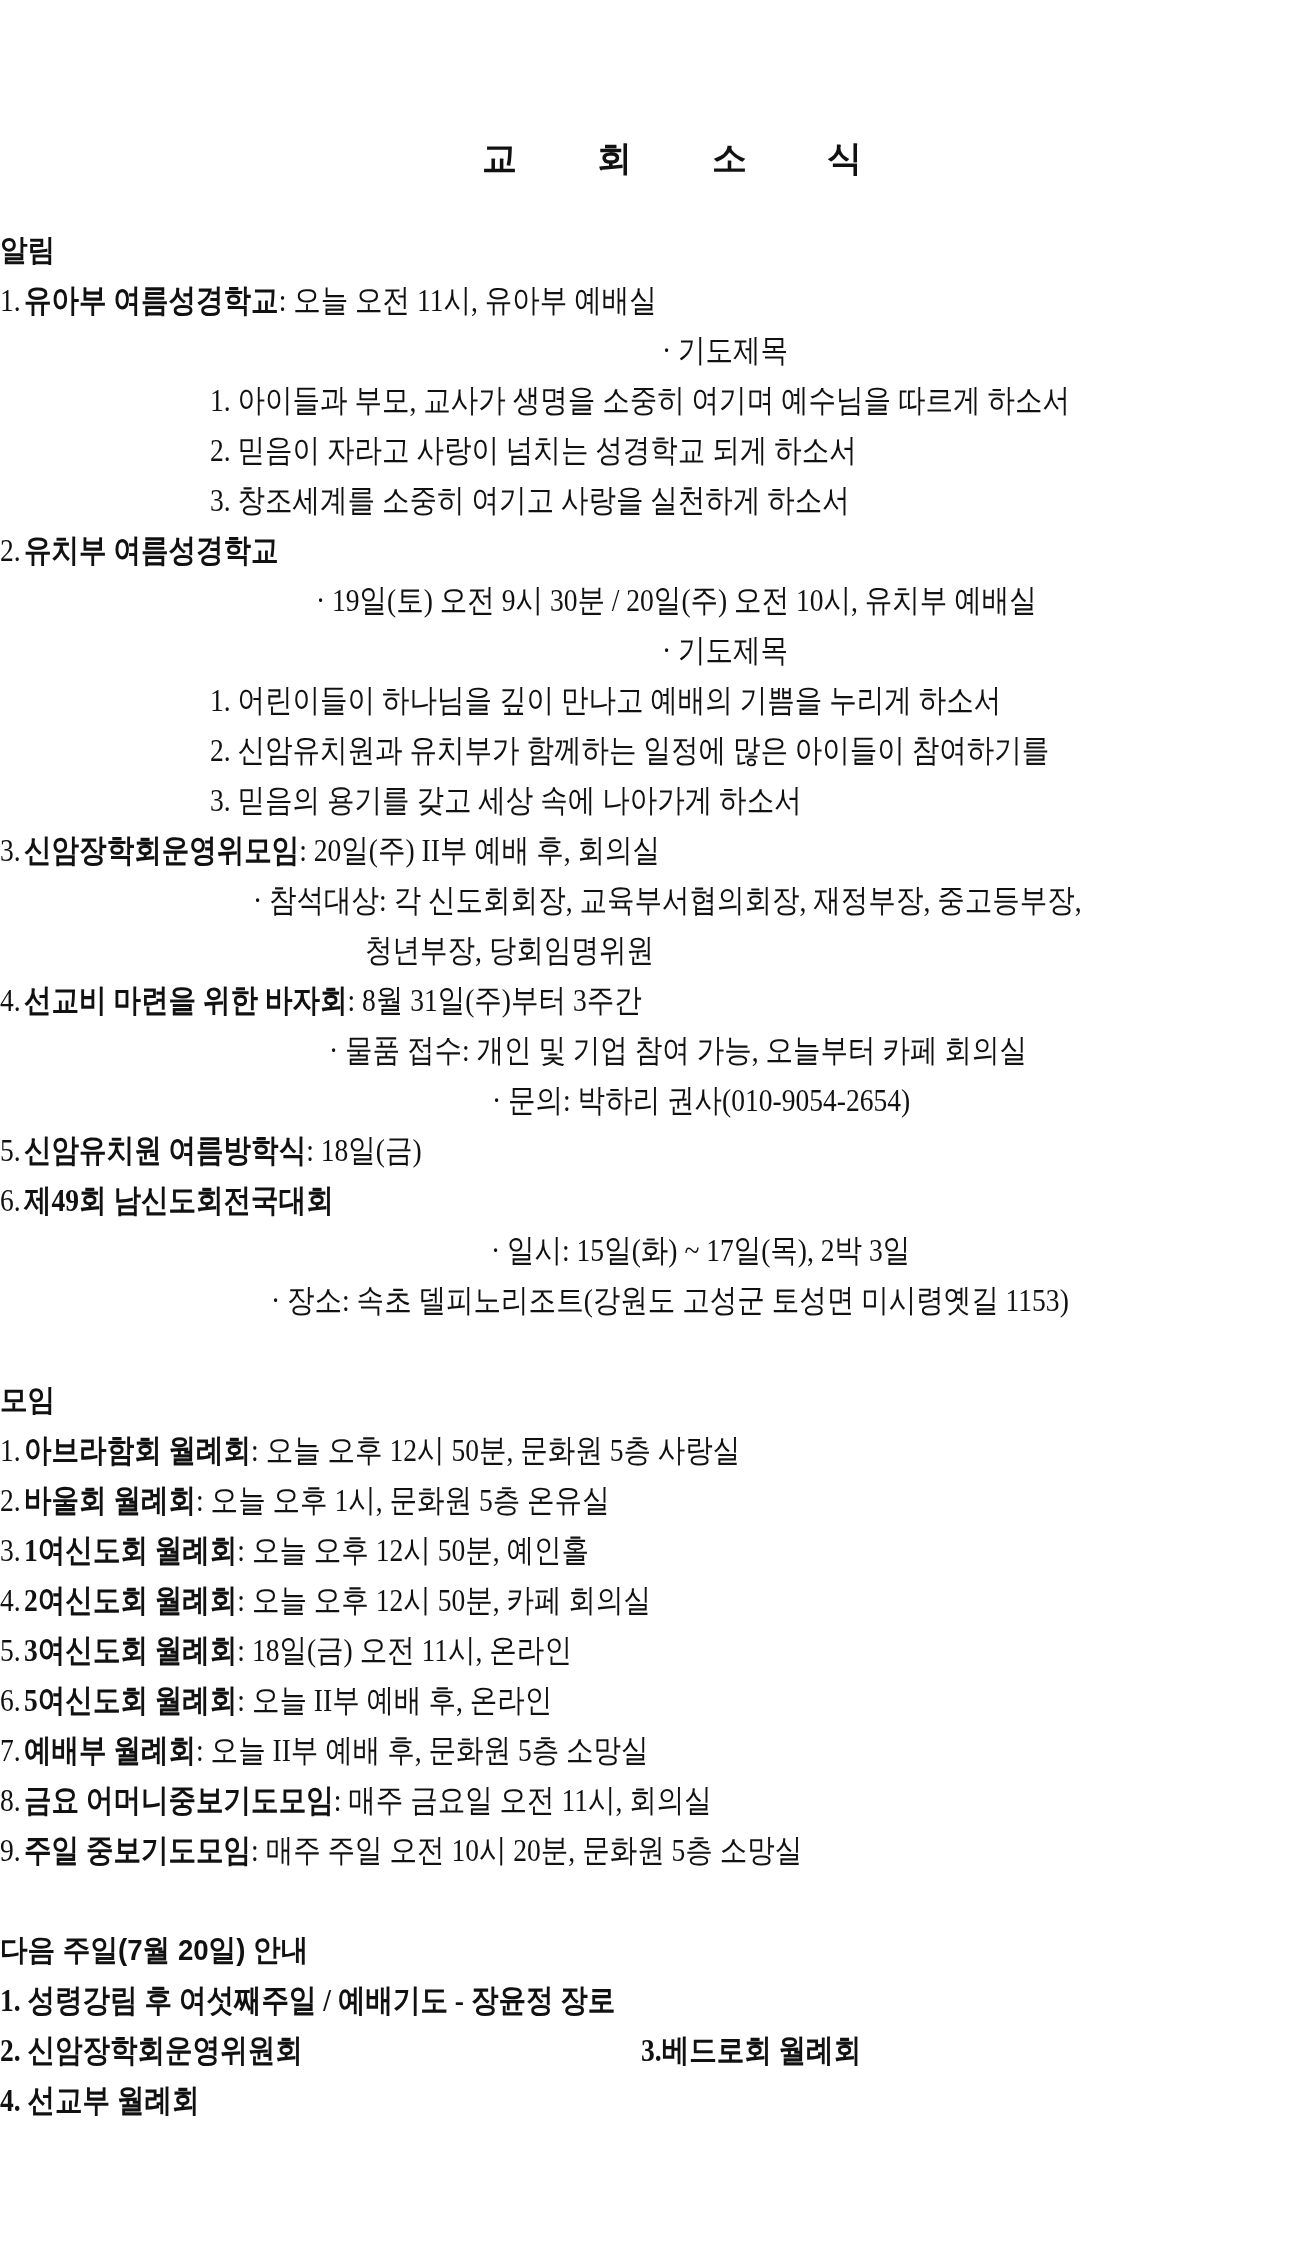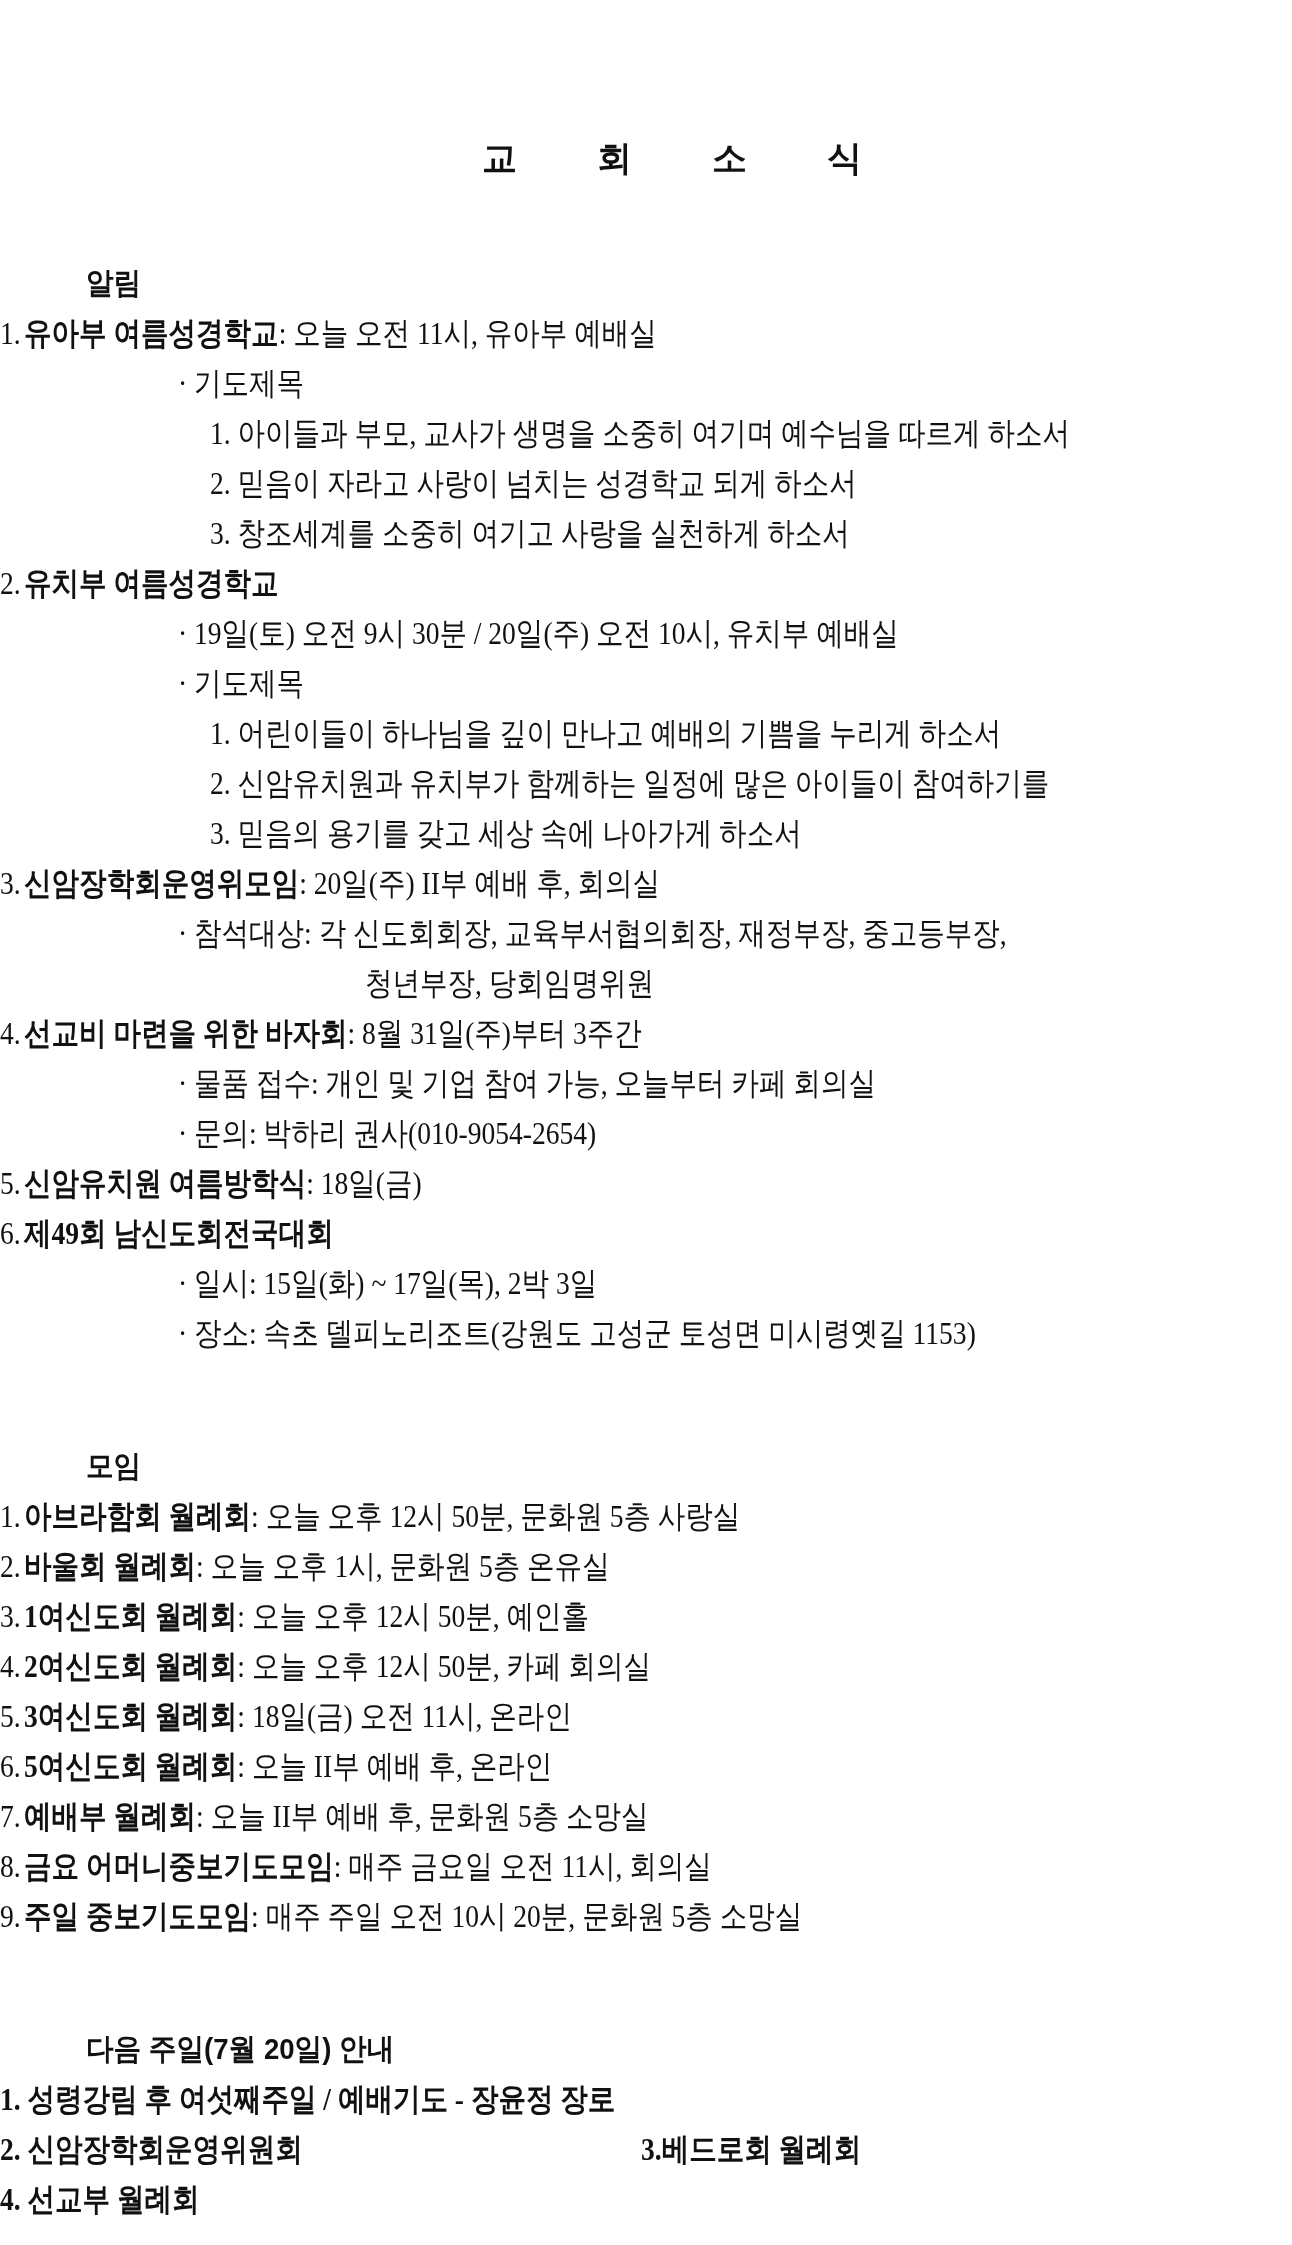--- a/index.html
+++ b/index.html
@@ -16,25 +16,25 @@
   }
   .title span { display: inline-block; margin: 0 40px; }
   .doc { position: absolute; left: 0; top: 225px; width: 1292px; }
   .row {
     height: 50px; line-height: 50px; white-space: nowrap;
     font-size: 32px; position: relative;
   }
   .row .inner { display: inline-block; transform-origin: left center; transform: scaleX(0.86); }
   .section-head {
     font-family: "Liberation Sans", "DejaVu Sans", sans-serif;
-    font-weight: bold; font-size: 30px; padding-left: 86px; margin-top: 33px;
+    font-weight: bold; font-size: 30px; 
   }
   .section-head .inner { transform: scaleX(0.92); }
   .l1 { }
-  .l2 { padding-left: 178px; }
+  .l2 { padding-left: 178px; text-align: center; }
   .l3 { padding-left: 210px; }
   .l2cont { padding-left: 365px; }
   .b { font-weight: bold; }
   .gap { height: 50px; }
   .col2 { position: absolute; left: 641px; top: 0; }
   .num { margin-right: 4px; }
 </style>
 </head>
 <body>
 

